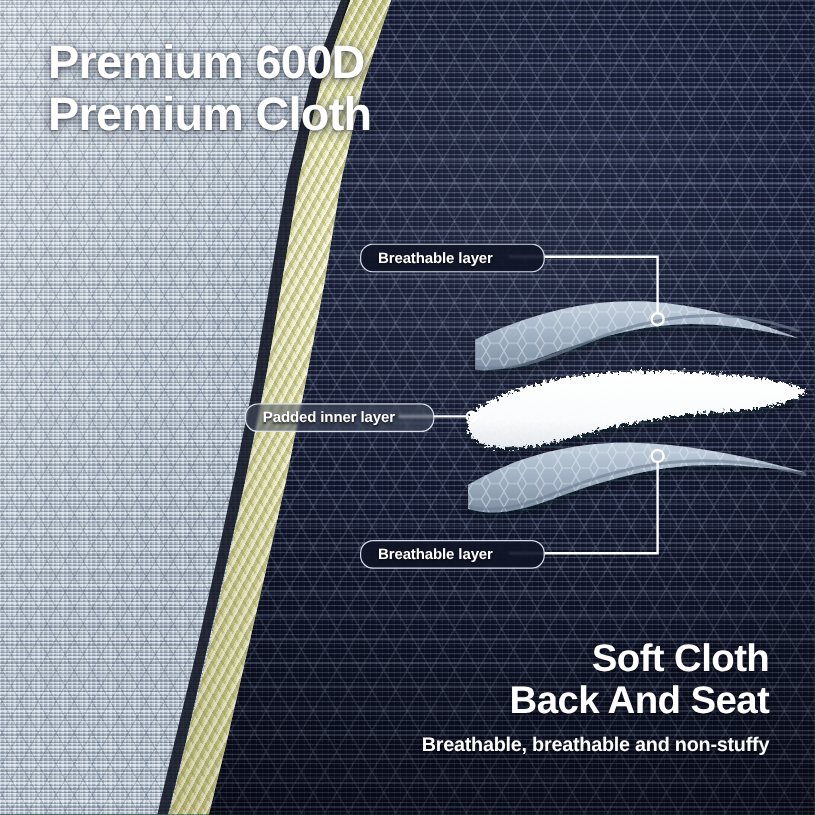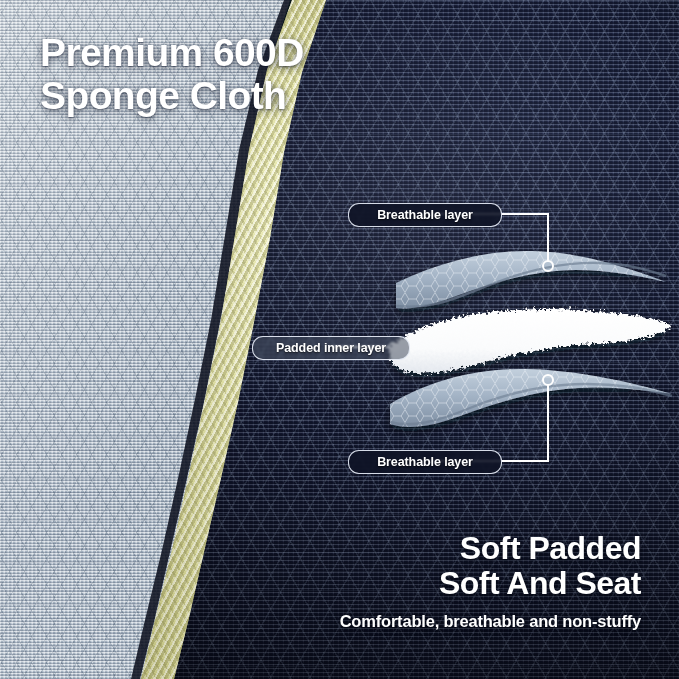--- a/index.html
+++ b/index.html
@@ -119,30 +119,29 @@
   
   .footblock{
     position:absolute; right:38px; bottom:48px; text-align:right; color:#fff;
     text-shadow:0 2px 9px rgba(5,8,20,.7), 0 1px 2px rgba(5,8,20,.6);
   }
   .footblock .h2{ font-size:32px; line-height:1.1; font-weight:bold; letter-spacing:-0.5px; margin:0;}
   .footblock .sub2{ margin-top:11px; font-size:16.5px; font-weight:bold; letter-spacing:-0.2px;}
 
   
   .pill{
-    position:absolute; display:flex; align-items:center; justify-content:center;
+    position:absolute; display:flex; align-items:center; 
     height:22px; padding:0 14px;
     border:1.4px solid rgba(232,238,248,.92);
     border-radius:11px;
     color:#ffffff; font-size:12.5px; font-weight:bold; white-space:nowrap;
     letter-spacing:-0.1px;
     background:rgba(16,21,42,.62);
     backdrop-filter:blur(1px);
     text-shadow:0 1px 2px rgba(0,0,0,.75);
-    margin-left:48px;
   }
   .pill.solid{ background:rgba(14,18,36,.88); }
   .pill.ghost{ background:rgba(70,78,96,.55); }
 </style>
 </head>
 <body>
 
 <div id="stage">
 
   <div class="panel-light">
@@ -224,37 +223,37 @@
       <circle cx="393" cy="347" r="4" fill="none" stroke="#ffffff" stroke-width="1.8"></circle>
 
       <polyline points="424,461 548,461 548,385"></polyline>
       <circle cx="548" cy="380" r="5" fill="none" stroke="#ffffff" stroke-width="2"></circle>
     </g>
   </svg>
 
   <div class="headline">
     <div class="h1">
       <div>Premium 600D</div>
-      <div>Sponge Cloth</div>
+      <div>Premium Cloth</div>
     </div>
   </div>
 
   <div class="pill solid" style="left:300px; top:203px; width:124px;">
     <span>Breathable layer</span>
   </div>
 
   <div class="pill ghost" style="left:204px; top:336px; width:128px;">
     <span>Padded inner layer</span>
   </div>
 
   <div class="pill solid" style="left:300px; top:450px; width:124px;">
     <span>Breathable layer</span>
   </div>
 
   <div class="footblock">
     <div class="h2">
-      <div>Soft Padded</div>
-      <div>Soft And Seat</div>
+      <div>Soft Cloth</div>
+      <div>Back And Seat</div>
     </div>
-    <div class="sub2">Comfortable, breathable and non-stuffy</div>
+    <div class="sub2">Breathable, breathable and non-stuffy</div>
   </div>
 
 </div>
 
 </body></html>

